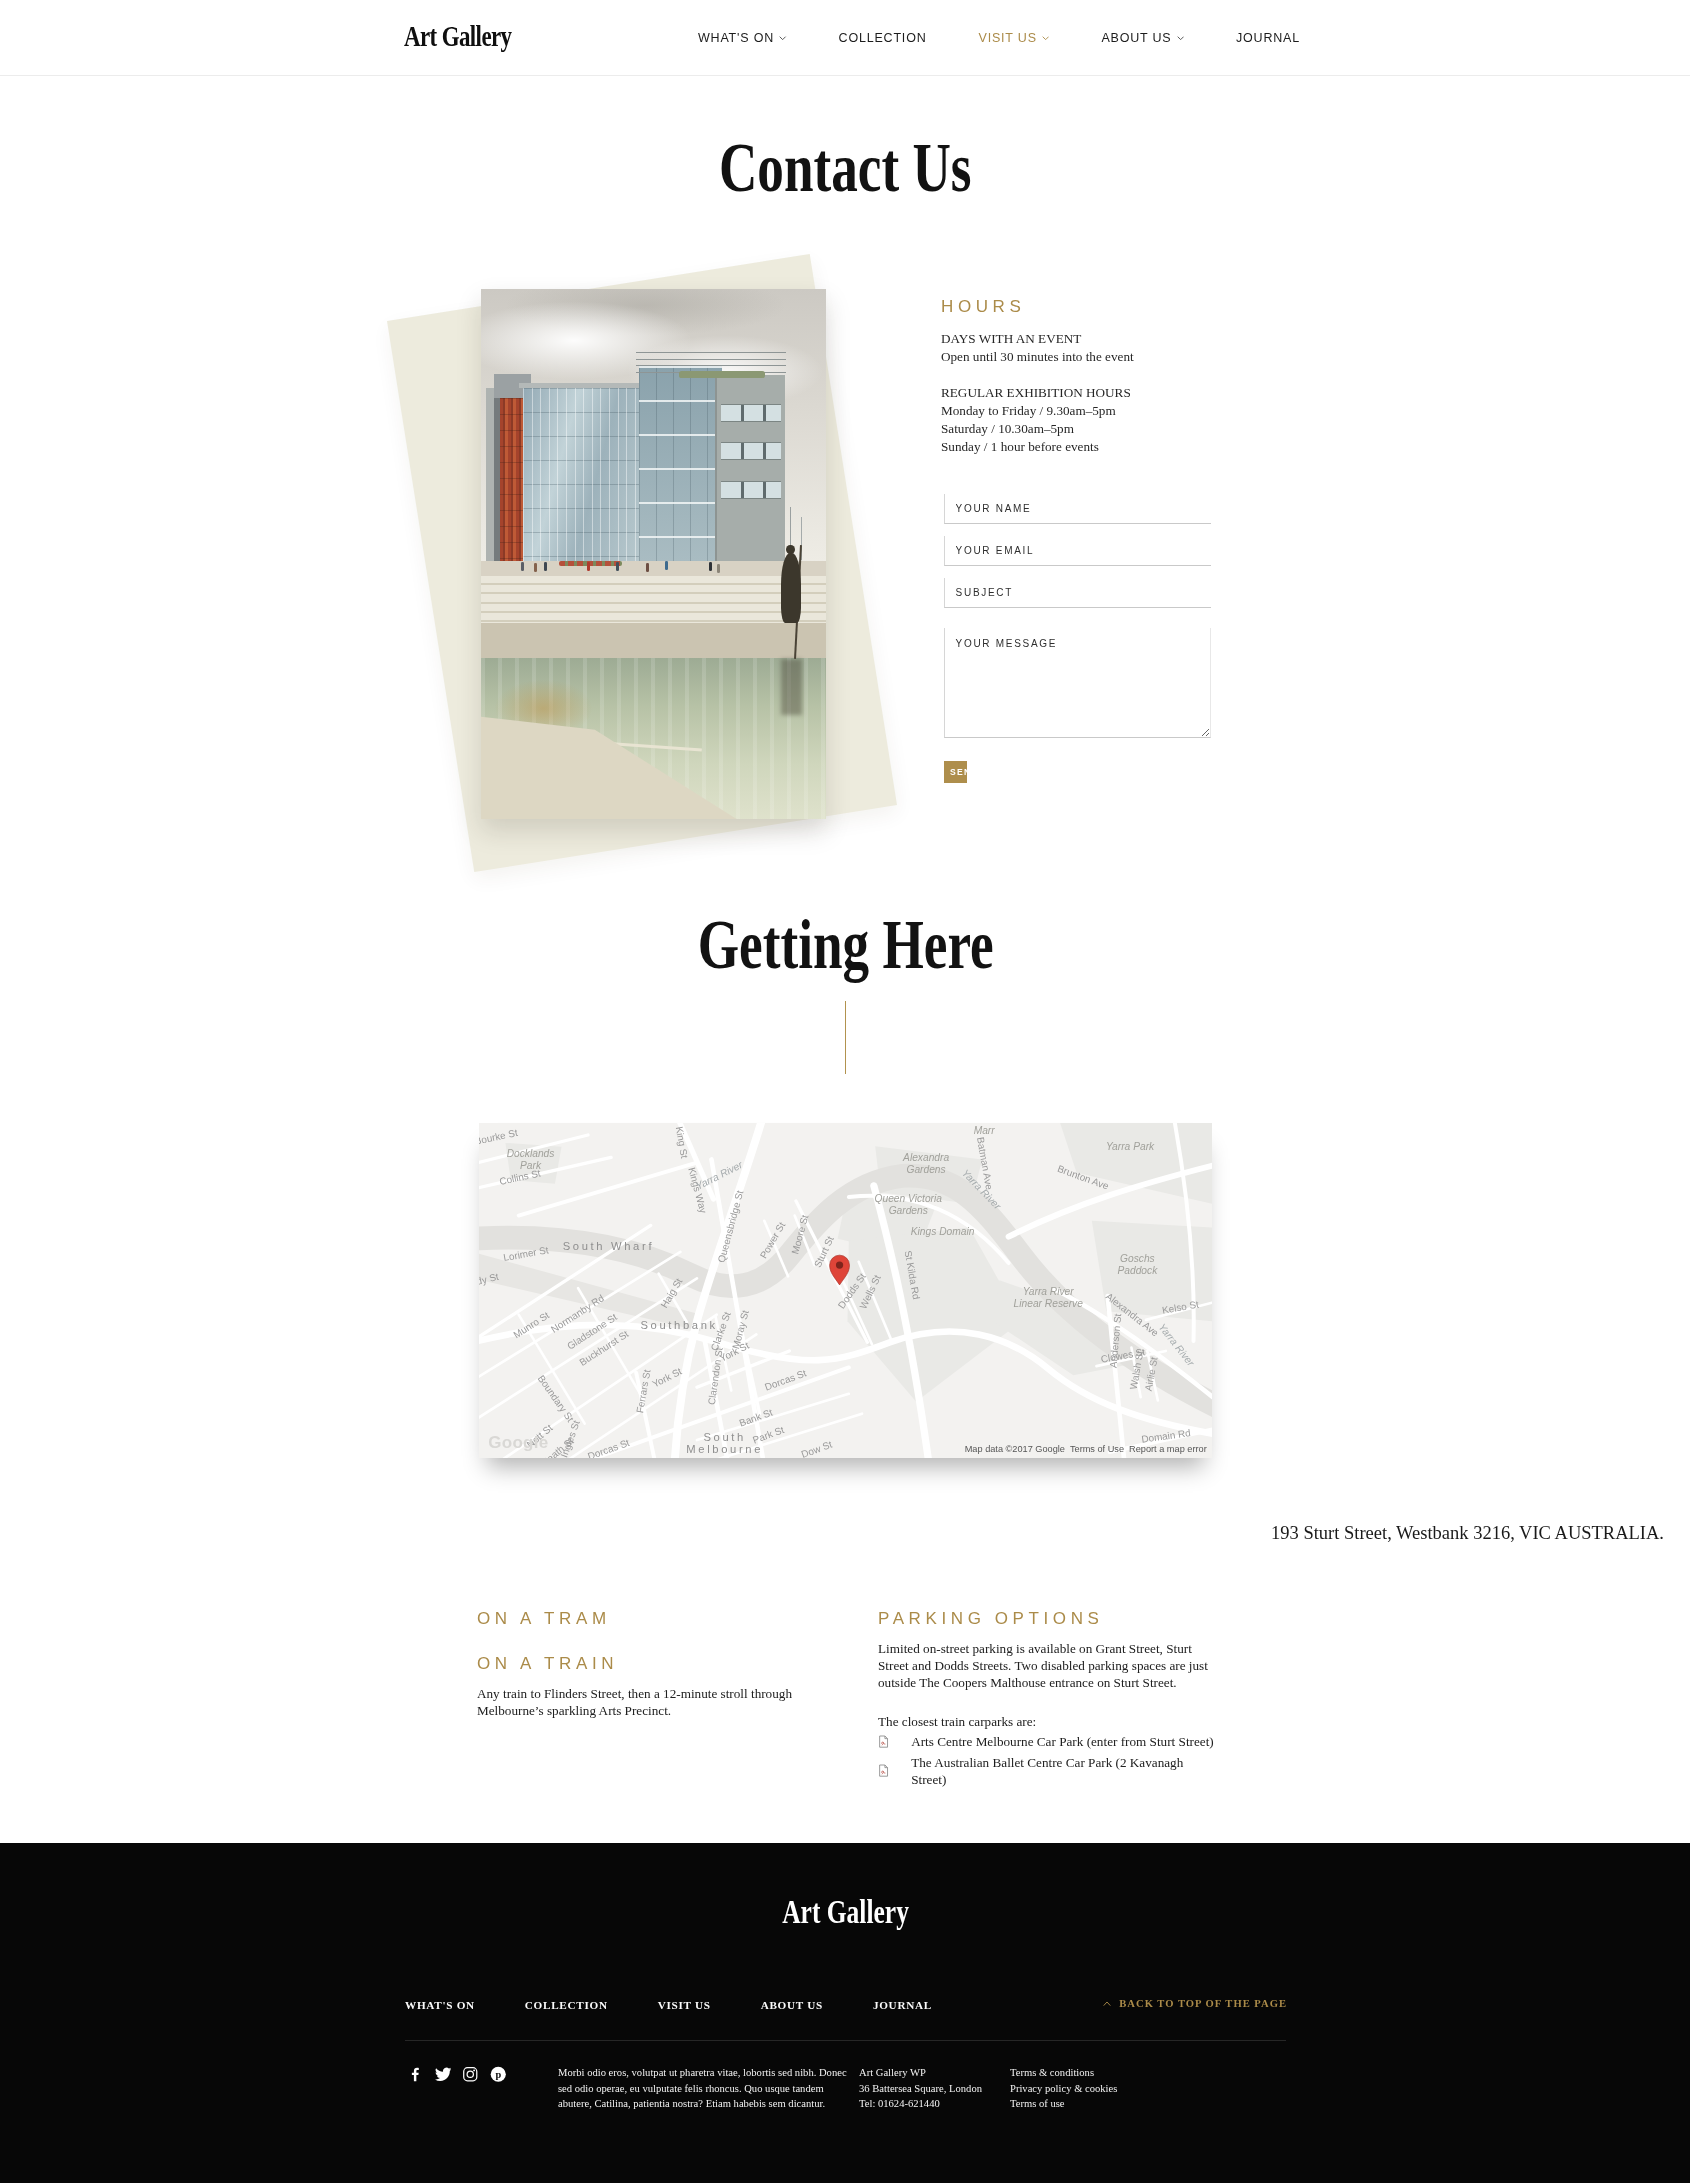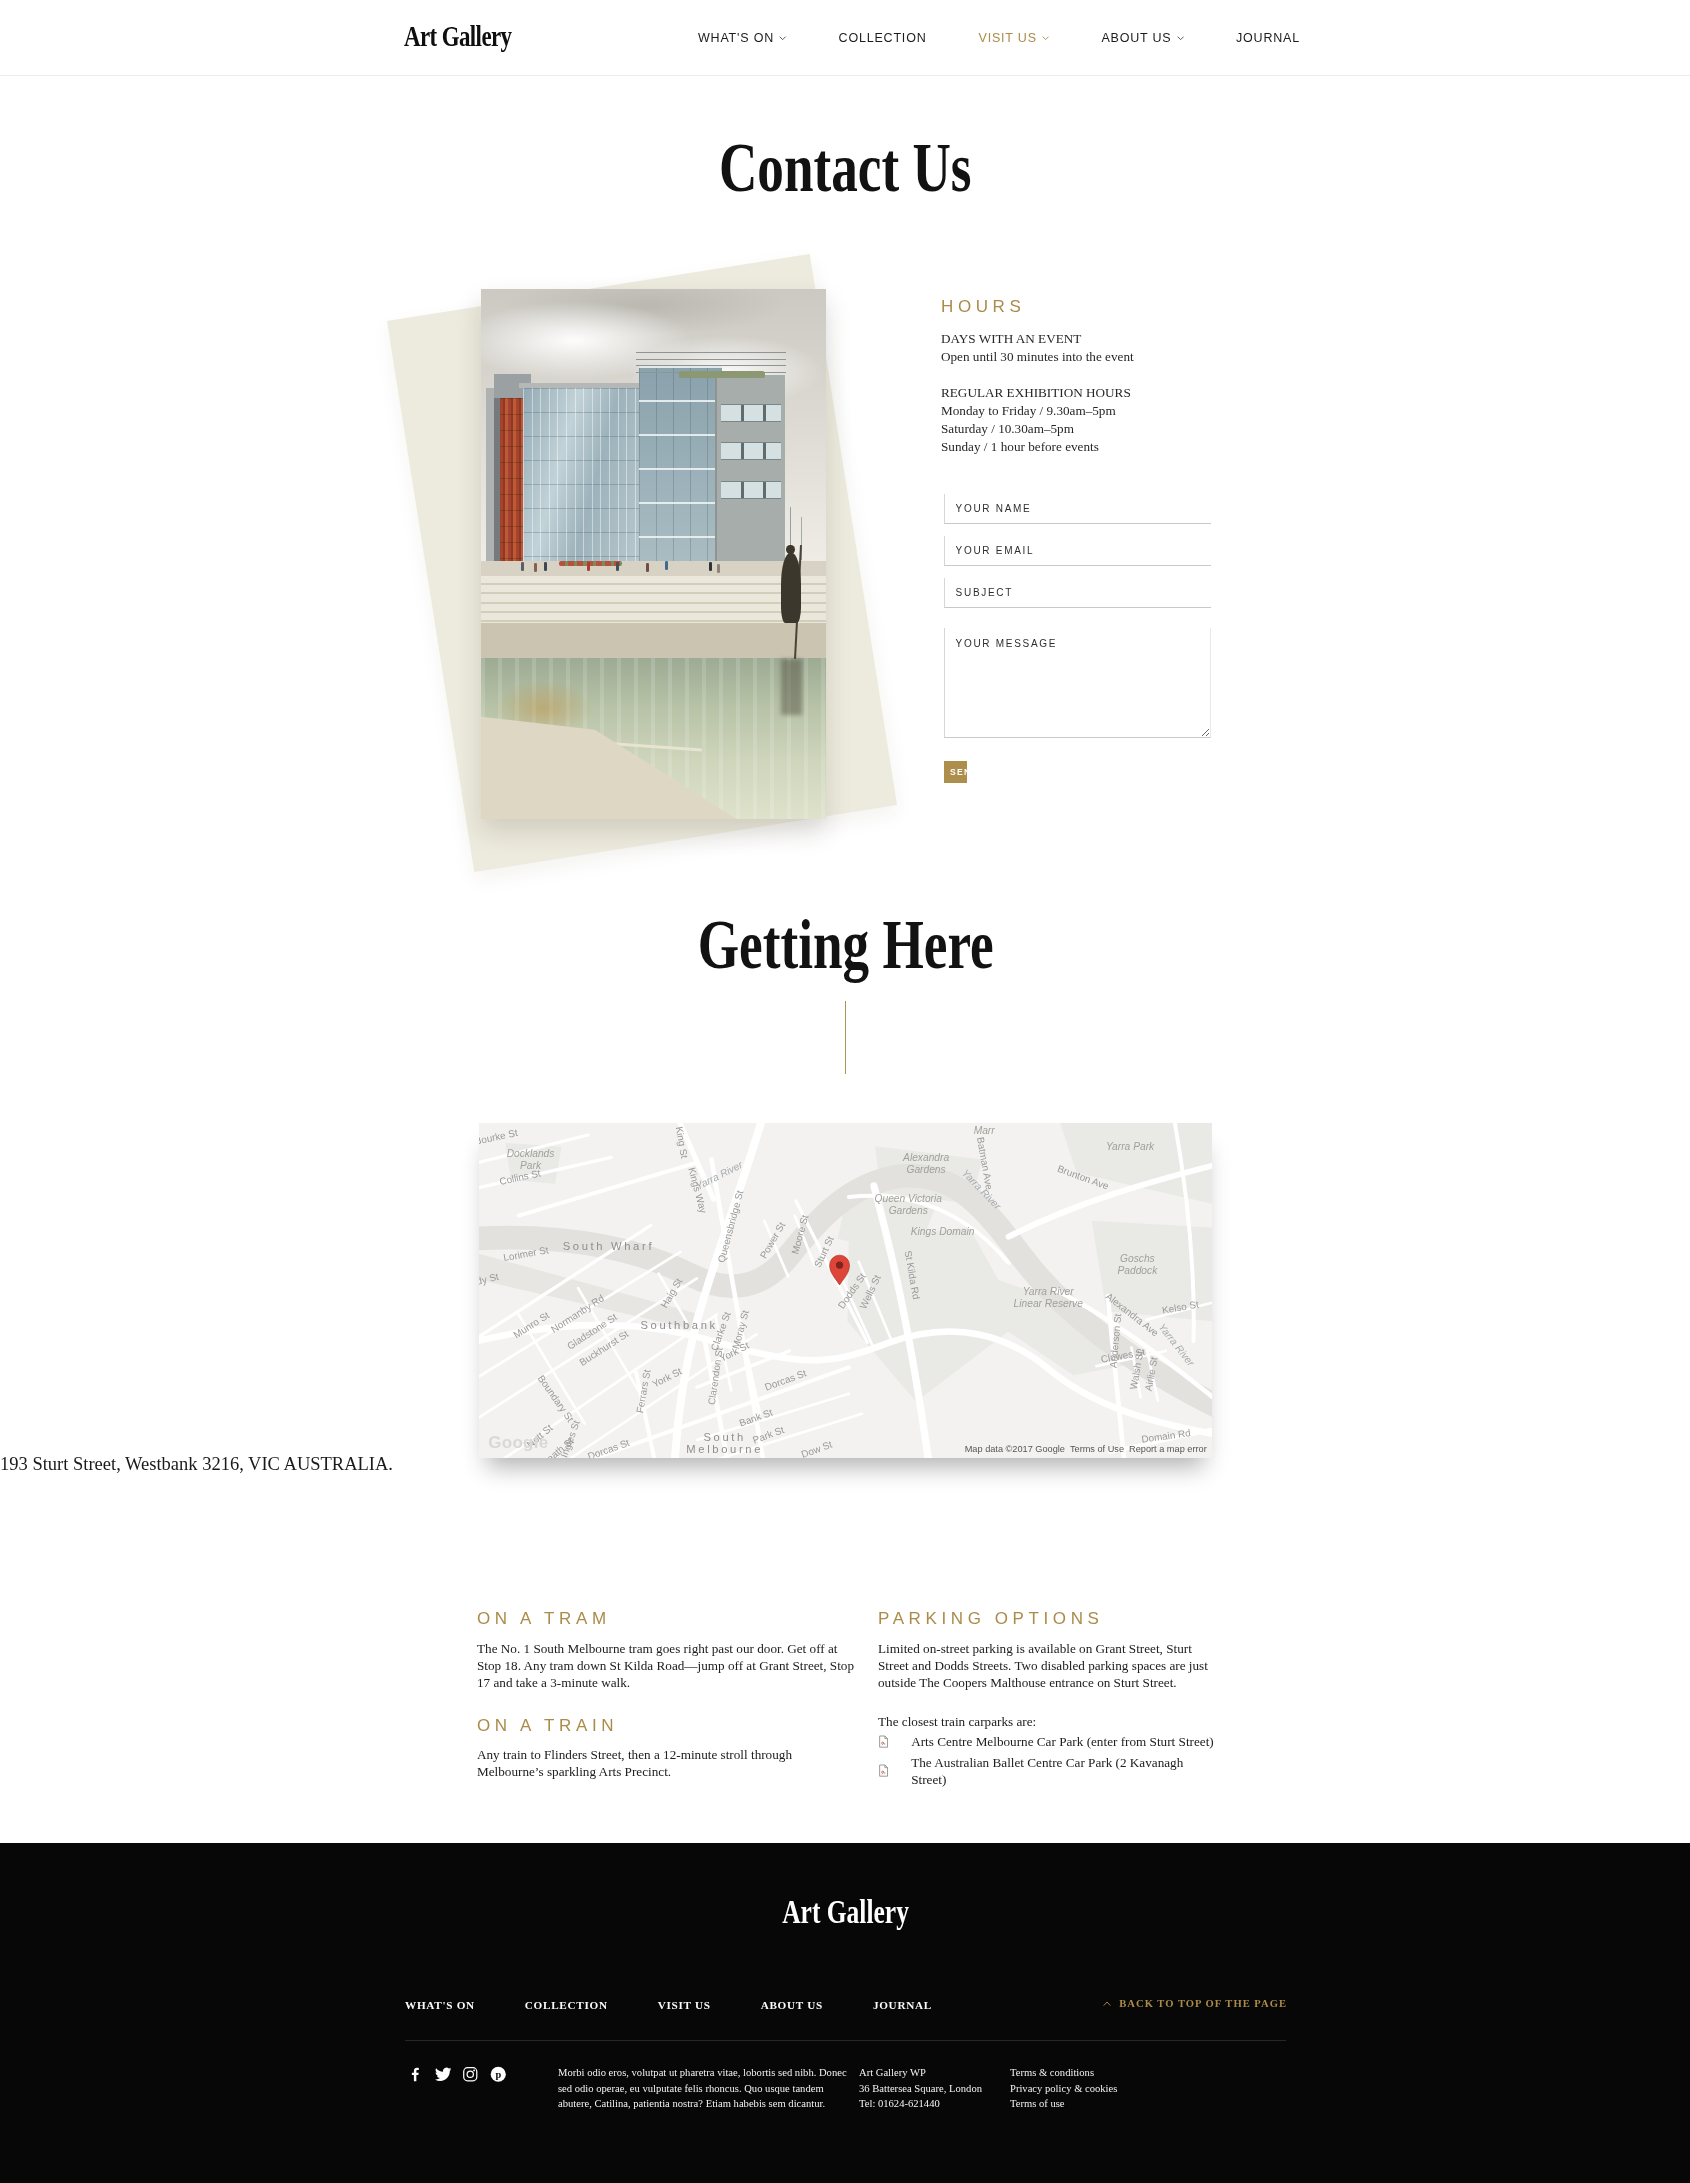--- a/index.html
+++ b/index.html
@@ -75,21 +75,21 @@
   
   .map{position:absolute;left:479px;top:1123px;width:733px;height:335px;background:#f3f2f0;box-shadow:0 17px 22.5px -8px rgba(0,0,0,.3);cursor:grab}
   .map svg{display:block}
   .t-street{font:15px "Liberation Sans",sans-serif;fill:#9a9a9a}
   .t-area{font:17px "Liberation Sans",sans-serif;fill:#8f8f8f;letter-spacing:4px}
   .t-park{font:italic 15.5px "Liberation Sans",sans-serif;fill:#a1a19b}
   .t-water{font:italic 15.5px "Liberation Sans",sans-serif;fill:#a5abad}
   .g-logo{position:absolute;left:9.2px;bottom:5.3px;font:700 17px "Liberation Sans",sans-serif;color:#d9d8d5;letter-spacing:0.3px}
   .attrib{position:absolute;right:5.3px;bottom:4px;display:flex;gap:5px;font:9.2px "Liberation Sans",sans-serif;color:#565656}
 
-  .address{position:absolute;top:1454px;left:0;width:1664px;text-align:left;font:18.5px "Liberation Serif",serif;color:#1a1a1a;margin:0}
+  .address{position:absolute;top:1523px;left:0;width:1664px;text-align:right;font:18.5px "Liberation Serif",serif;color:#1a1a1a;margin:0}
 
   
   .col{position:absolute;top:1609px}
   .col.left{left:477px;width:380px}
   .col.right{left:878px;width:340px}
   .col h3{margin:0 0 10.6px;font:400 17px "Liberation Sans",sans-serif;letter-spacing:4.6px;color:#ab8b49}
   .col p{margin:0;font:13.2px/17px "Liberation Serif",serif;color:#202020}
   .col h3.second{margin-top:25px}
   .cp-intro{margin-top:22.5px !important}
   .cp-row{display:flex;align-items:center;gap:22px;margin-top:3.3px;font:13.2px/17px "Liberation Serif",serif;color:#202020}
@@ -345,21 +345,20 @@
       <span>Map data ©2017 Google</span>
       <a>Terms of Use</a>
       <a>Report a map error</a>
     </div>
 </div>
 
 <p class="address">193 Sturt Street, Westbank 3216, VIC AUSTRALIA.</p>
 
 <section class="col left">
   <h3>ON A TRAM</h3>
-  <p>The No. 1 South Melbourne tram goes right past our door. Get off at Stop 18. Any tram down St Kilda Road—jump off at Grant Street, Stop 17 and take a 3-minute walk.</p>
   <h3 class="second">ON A TRAIN</h3>
   <p>Any train to Flinders Street, then a 12-minute stroll through Melbourne’s sparkling Arts Precinct.</p>
 </section>
 
 <section class="col right">
   <h3>PARKING OPTIONS</h3>
   <p>Limited on-street parking is available on Grant Street, Sturt Street and Dodds Streets. Two disabled parking spaces are just outside The Coopers Malthouse entrance on Sturt Street.</p>
   <p class="cp-intro">The closest train carparks are:</p>
   <div id="carparks">
       <div class="cp-row">

